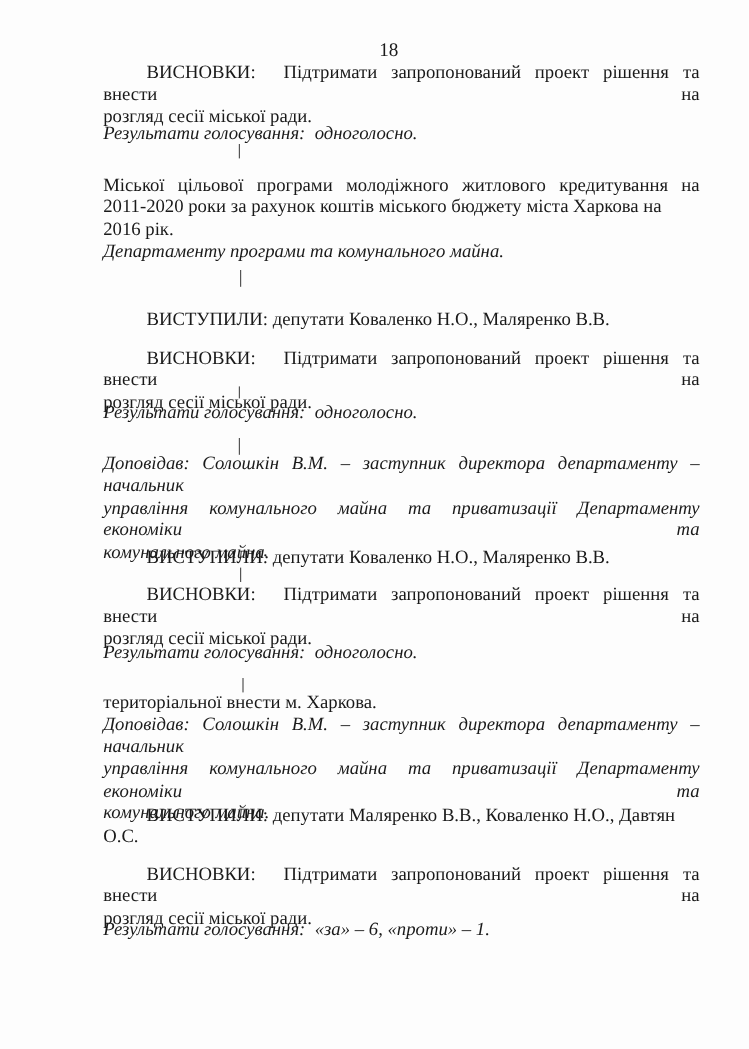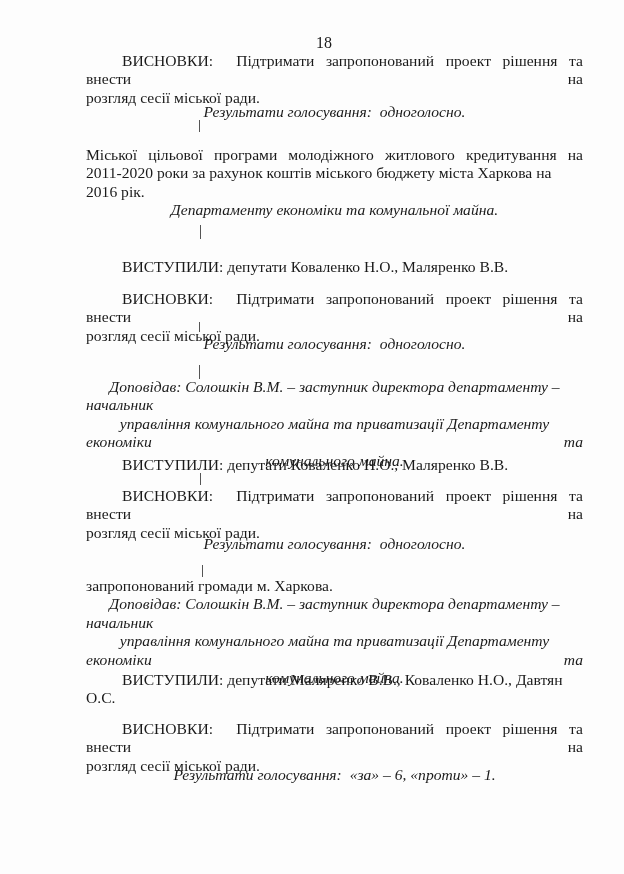--- a/index.html
+++ b/index.html
@@ -5,21 +5,21 @@
   html, body { margin: 0; padding: 0; }
   body {
     width: 624px; height: 874px; background: #ffffff; position: relative; overflow: hidden;
     font-family: "Liberation Serif", "DejaVu Serif", serif; color: #1a1a1a;
   }
   .page { position: absolute; left: 0; top: 0; width: 624px; height: 874px; background: #fdfdfd; }
   .pnum { position: absolute; top: 34px; left: 12px; width: 624px; text-align: center; font-size: 16px; }
   .blk { position: absolute; left: 86px; width: 497px; font-size: 15.6px; line-height: 18.4px; }
   .justall { text-align: justify; text-align-last: justify; }
   .ind { text-indent: 36px; }
-  .it { font-style: italic; text-align: center; }
+  .it { font-style: italic; }
   .line { display: block; }
   .mark { position: absolute; width: 1px; background: #555; }
 </style>
 </head>
 <body>
 
 <div class="page">
 
   <div class="pnum">18</div>
 
@@ -28,21 +28,21 @@
     <span class="line">розгляд сесії міської ради.</span>
   </div>
   <div class="blk it" style="top:103px;">
     <span>Результати голосування:</span>&nbsp; <span>одноголосно.</span>
   </div>
   <div class="mark" style="left:199px; top:120px; height:12px;"></div>
 
   <div class="blk" style="top:146px;">
     <span class="line justall">Міської цільової програми молодіжного житлового кредитування на</span>
     <span class="line">2011-2020 роки за рахунок коштів міського бюджету міста Харкова на 2016 рік.</span>
-    <span class="line it">Департаменту економіки та комунальної майна.</span>
+    <span class="line it">Департаменту програми та комунального майна.</span>
   </div>
   <div class="mark" style="left:200px; top:225px; height:14px;"></div>
 
   <div class="blk ind" style="top:258px;">
     <span>ВИСТУПИЛИ:</span> <span>депутати Коваленко Н.О., Маляренко В.В.</span>
   </div>
 
   <div class="blk" style="top:290px;">
     <span class="line justall ind"><span>ВИСНОВКИ:</span>&nbsp; <span>Підтримати запропонований проект рішення та внести на</span></span>
     <span class="line">розгляд сесії міської ради.</span>
@@ -67,21 +67,21 @@
   <div class="blk" style="top:487px;">
     <span class="line justall ind"><span>ВИСНОВКИ:</span>&nbsp; <span>Підтримати запропонований проект рішення та внести на</span></span>
     <span class="line">розгляд сесії міської ради.</span>
   </div>
   <div class="blk it" style="top:535px;">
     <span>Результати голосування:</span>&nbsp; <span>одноголосно.</span>
   </div>
   <div class="mark" style="left:202px; top:565px; height:12px;"></div>
 
   <div class="blk" style="top:577px;">
-    <span class="line">запропонований громади м. Харкова.</span>
+    <span class="line">територіальної внести м. Харкова.</span>
     <span class="line it justall">Доповідав: Солошкін В.М. – заступник директора департаменту – начальник</span>
     <span class="line it justall">управління комунального майна та приватизації Департаменту економіки та</span>
     <span class="line it">комунального майна.</span>
   </div>
 
   <div class="blk ind" style="top:671px;">
     <span>ВИСТУПИЛИ:</span> <span>депутати Маляренко В.В., Коваленко Н.О., Давтян О.С.</span>
   </div>
 
   <div class="blk" style="top:720px;">

